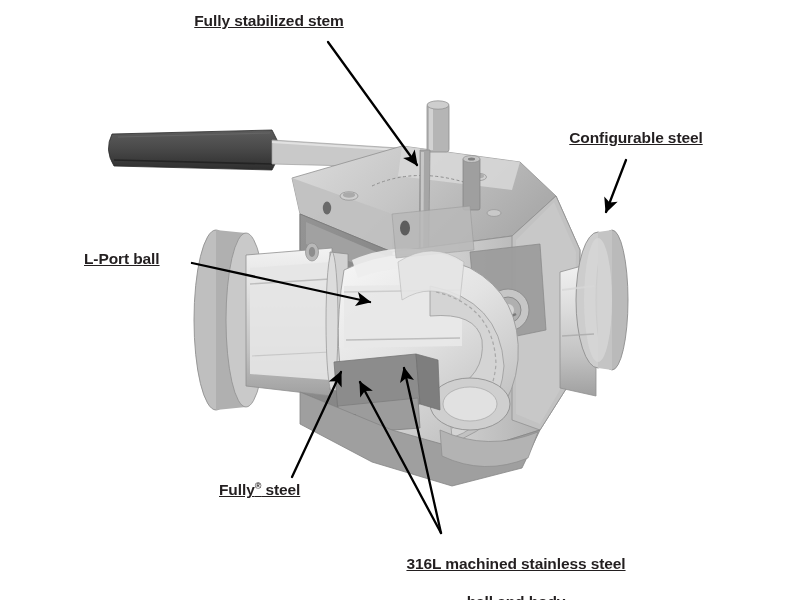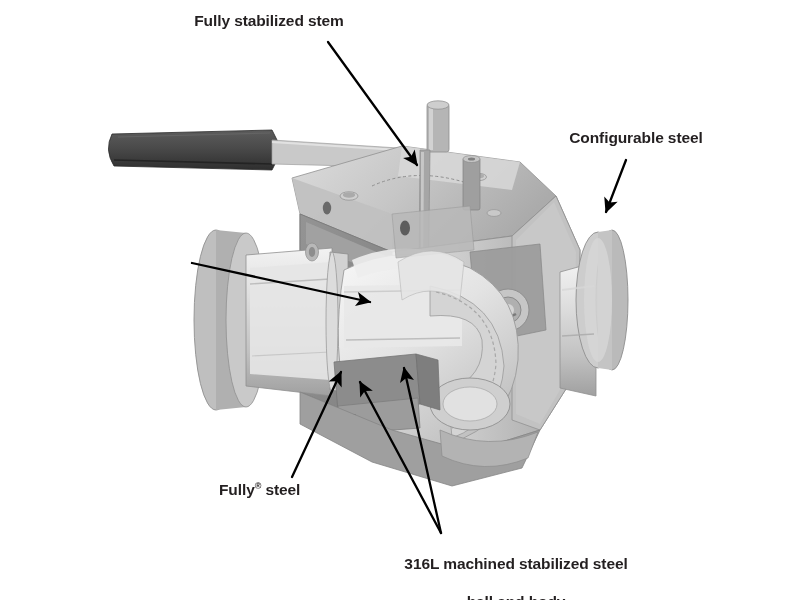--- a/index.html
+++ b/index.html
@@ -22,20 +22,21 @@
     width:800px;height:600px;
   }
   .callout{
     position:absolute;
     font-weight:bold;
     color:#231f20;
     font-size:15.5px;
     line-height:1.22;
     letter-spacing:-0.1px;
     white-space:pre-line;
+    text-decoration:underline;
     -webkit-font-smoothing:antialiased;
   }
   .callout.ctr{text-align:center;}
   .callout.lft{text-align:left;}
   .sup{
     font-size:9px;
     vertical-align:super;
     line-height:0;
   }
   
@@ -226,22 +227,23 @@
       <line x1="441" y1="533" x2="404" y2="368" marker-end="url(#arrowhead)"></line>
     </g>
   </svg>
 
   <div class="callout ctr" id="lbl-stem">Fully stabilized stem</div>
 
   <div class="callout ctr" id="lbl-flange">
     <div>Configurable steel</div>
   </div>
 
+  <div class="callout lft" id="lbl-lport">L-Port ball</div>
 
   <div class="callout lft" id="lbl-teflon"><span>Fully</span><span class="sup">®</span><span> steel</span>
   </div>
 
   <div class="callout ctr" id="lbl-316l">
-    <div>316L machined stabilized steel</div>
+    <div>316L machined stainless steel</div>
     <div>ball and body</div>
   </div>
 
 </div>
 
 </body></html>

